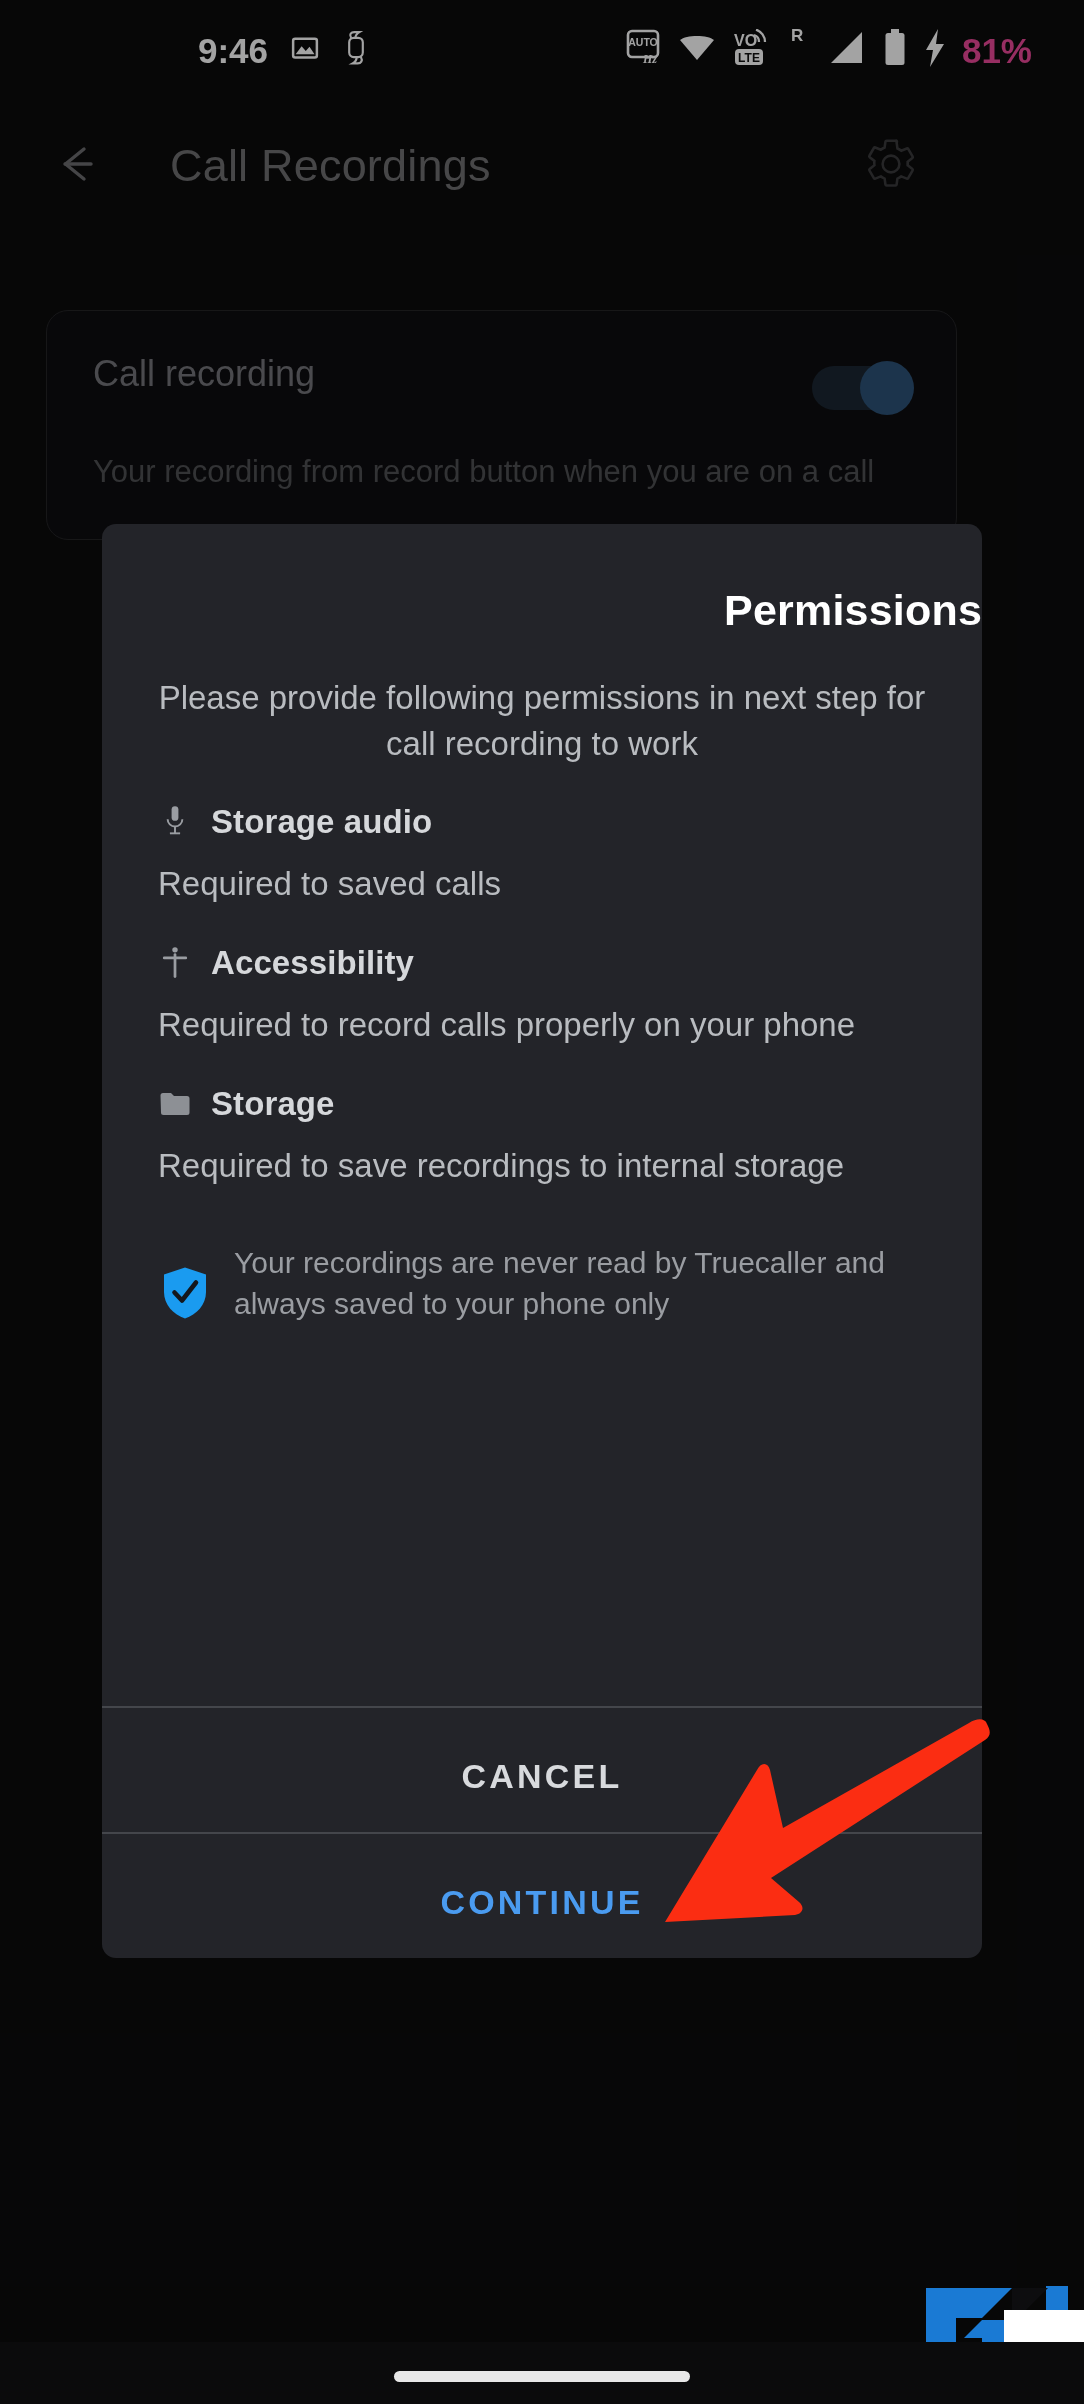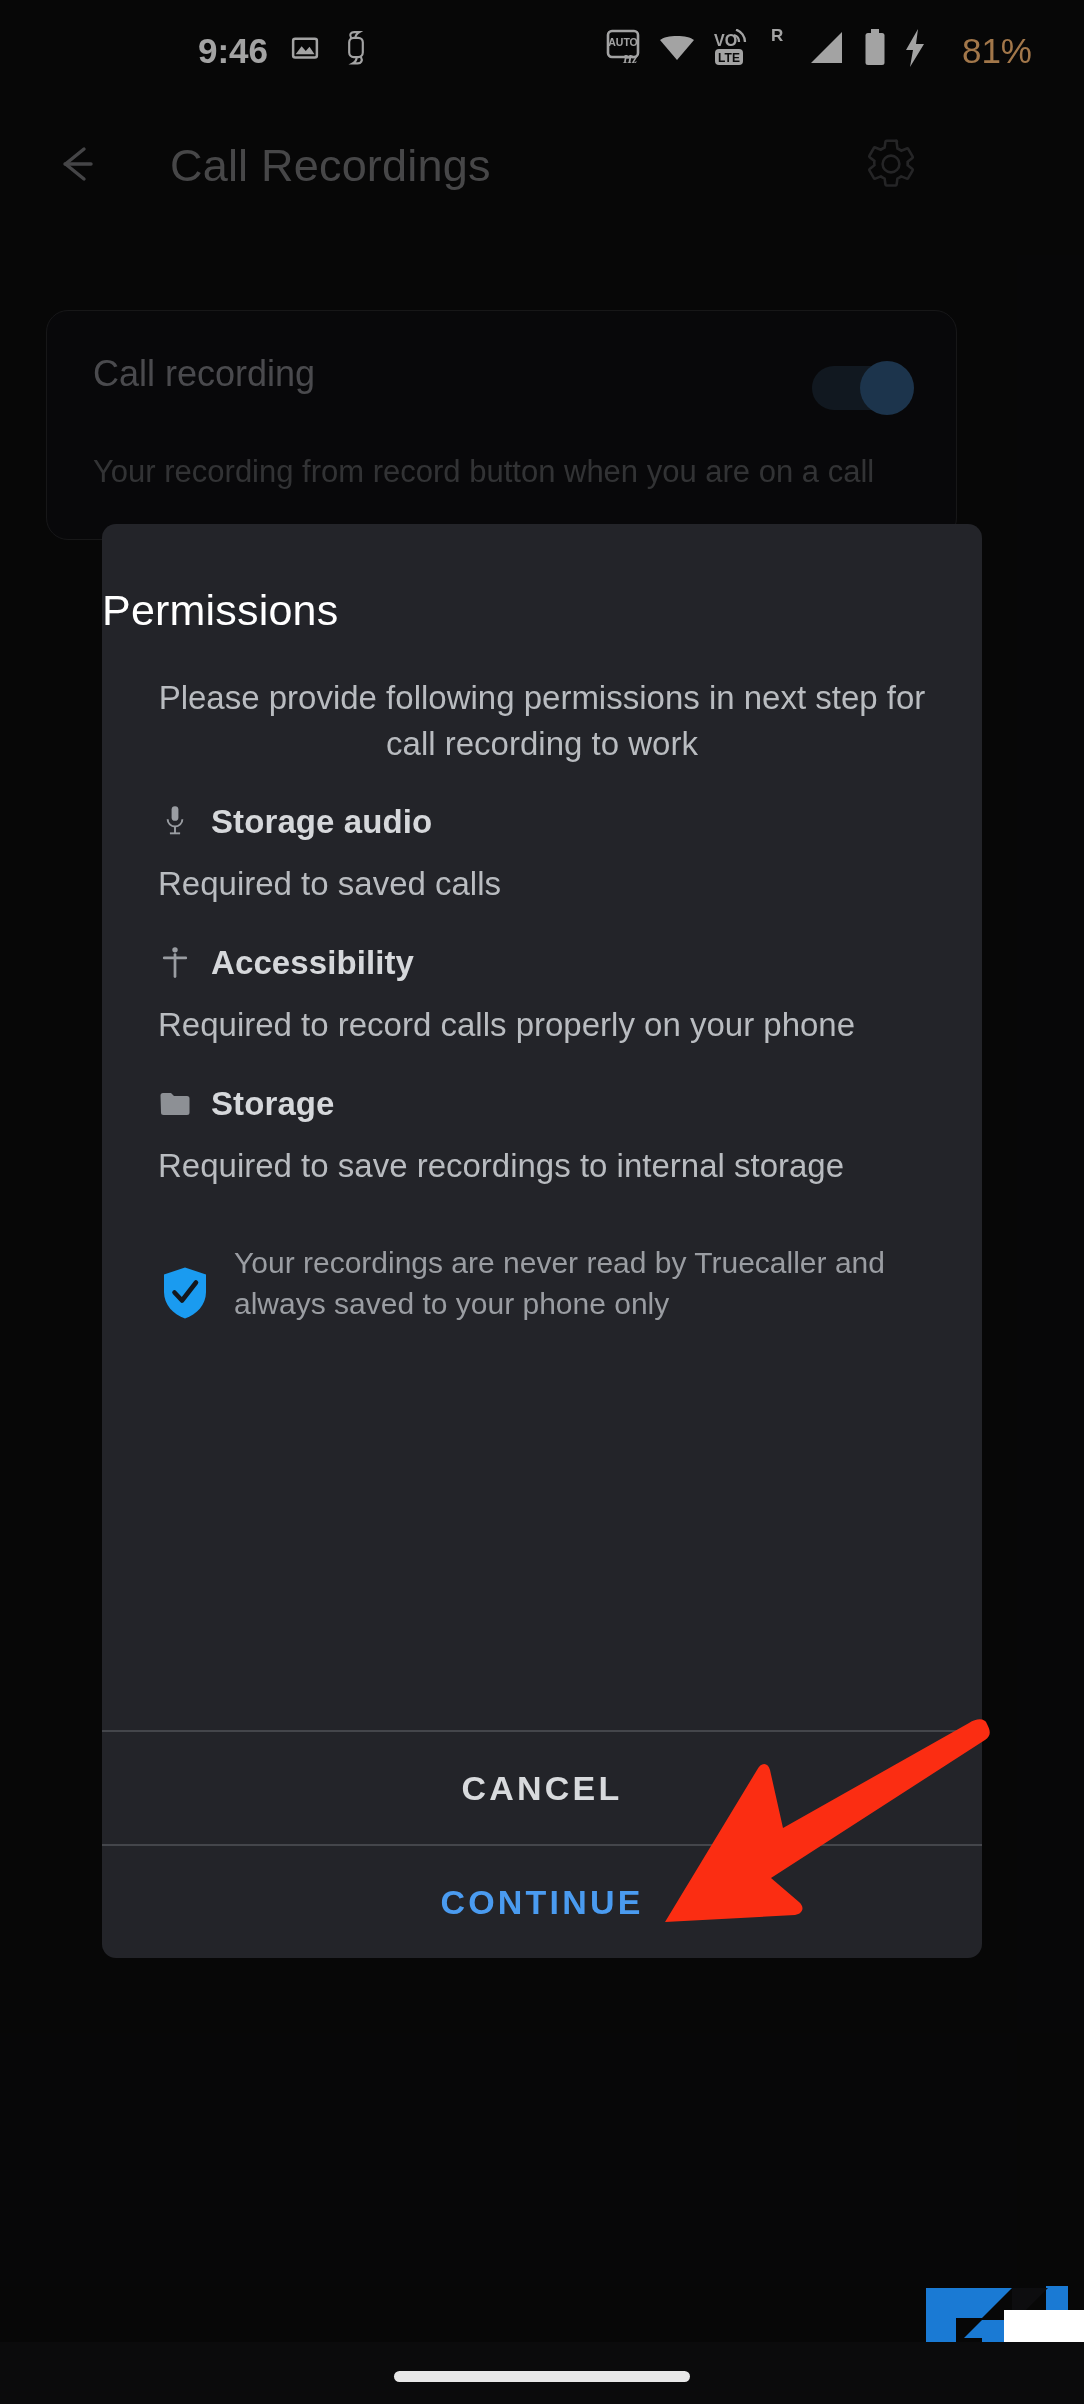--- a/index.html
+++ b/index.html
@@ -46,24 +46,24 @@
   }
   .sb-time {
     font-size: 35px;
     font-weight: 700;
     letter-spacing: 0px;
     color: #fff;
     line-height: 1;
   }
   .sb-battpct {
     font-size: 35px;
-    font-weight: 400;
-    color: #fdba74;
+    font-weight: 700;
+    color: #ec4899;
     line-height: 1;
-    margin-left: 20px;
+    margin-left: 0;
   }
   .sb-ico { display: block; }
 
   
   #appbar {
     position: absolute;
     left: 0; top: 108px;
     width: 960px; height: 115px;
   }
   #back-btn {
@@ -151,23 +151,23 @@
     left: 102px; top: 524px;
     width: 880px;
     height: 1434px;
     background: #232429;
     border-radius: 14px;
     overflow: hidden;
   }
   #dialog-title {
     margin: 0;
     padding: 62px 0 0 0;
-    text-align: left;
+    text-align: right;
     font-size: 43px;
-    font-weight: 400;
+    font-weight: 700;
     color: #ffffff;
     letter-spacing: 0.2px;
   }
   #dialog-subtitle {
     margin: 0;
     padding: 40px 52px 0 52px;
     text-align: center;
     font-size: 33px;
     line-height: 46px;
     color: #b9bcc0;
@@ -223,20 +223,21 @@
     width: 100%;
   }
   .dlg-btn {
     height: 112px;
     display: flex;
     align-items: center;
     justify-content: center;
     font-size: 34px;
     font-weight: 700;
     letter-spacing: 3.2px;
+    margin-top: 12px;
   }
   #cancel-button { color: #d8dadd; }
   #continue-button { color: #4a9bf0; }
 
   #dialog-actions {
     position: absolute;
     left: 0; right: 0;
     bottom: 0;
   }
 

